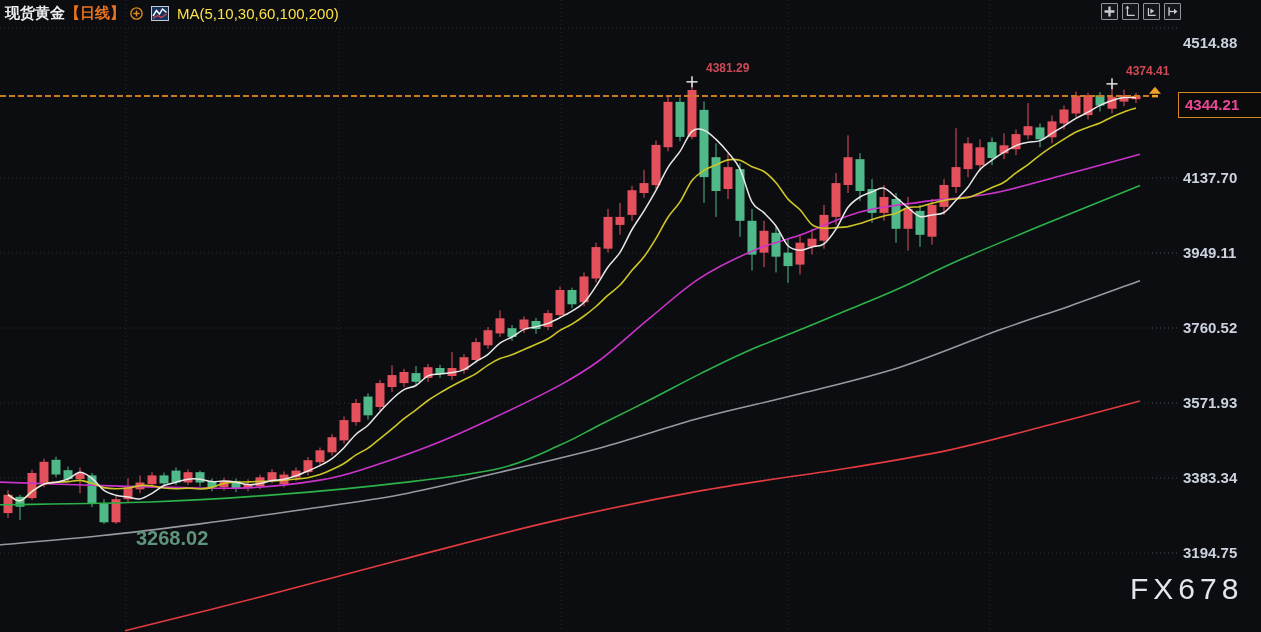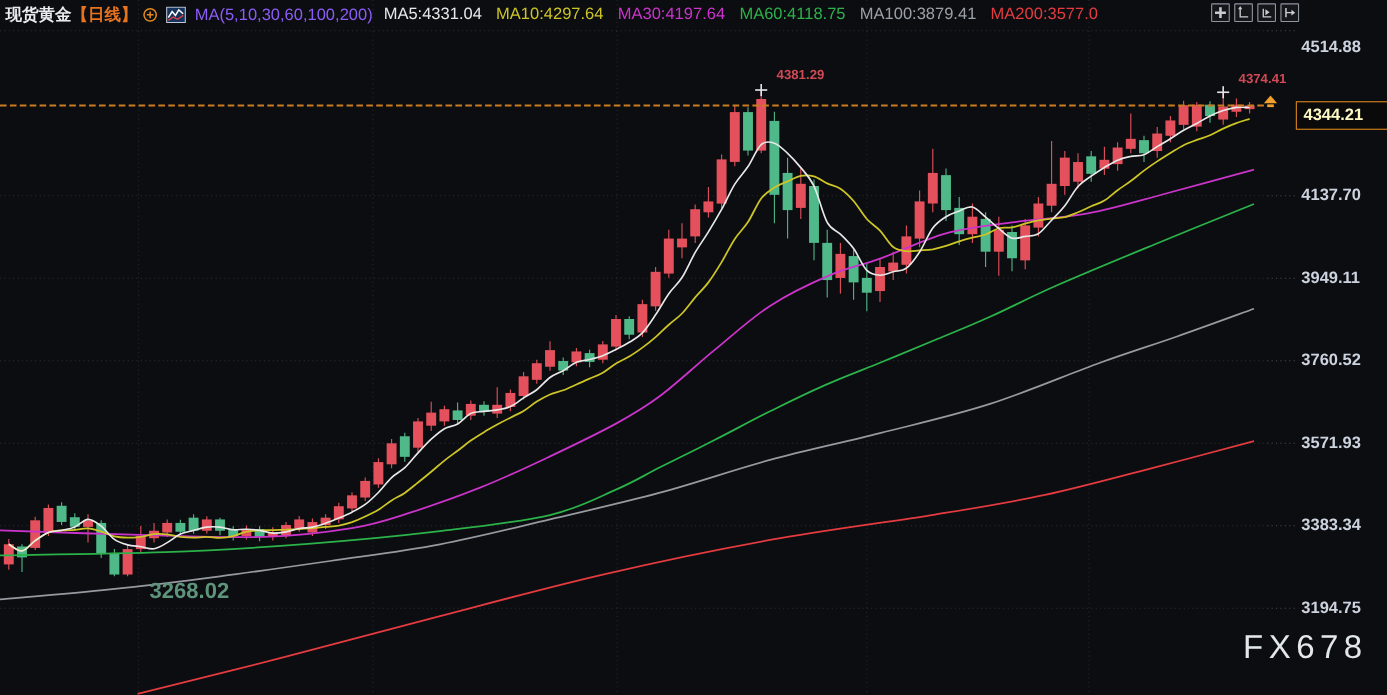--- a/index.html
+++ b/index.html
@@ -4,26 +4,26 @@
 <style>
   html,body{margin:0;padding:0;background:#0c0d10;}
   body{width:1261px;height:632px;overflow:hidden;font-family:"Liberation Sans","DejaVu Sans",sans-serif;}
   .screen{position:relative;width:1261px;height:632px;background:#0c0d10;text-decoration:underline;}
   #chart{position:absolute;left:0;top:0;}
   .header{position:absolute;left:5px;top:3px;height:20px;display:flex;align-items:center;white-space:nowrap;z-index:5;}
   .sym{color:#e9ebee;font-size:15px;font-weight:bold;}
   .period{color:#e8731e;font-size:15px;font-weight:bold;}
   .cplus{margin:0 7px 0 4px;display:inline-flex;cursor:pointer;}
   .cicon{margin-right:8px;display:inline-flex;cursor:pointer;}
-  .malabel{color:#8b5cf6;font-size:15px;margin-right:10px;}
+  .malabel{color:#fde047;font-size:15px;margin-right:10px;}
   #ma-legend span{font-size:15px;margin-right:13px;}
   .toolbar{position:absolute;right:80px;top:3px;display:flex;gap:4px;z-index:5;}
   .tbtn{width:17px;height:17px;background:#15161a;border:1px solid #8f959e;border-radius:1px;padding:0;display:flex;align-items:center;justify-content:center;cursor:pointer;box-sizing:border-box;}
   .ylab{position:absolute;left:1183px;color:#ccd3df;font-size:15px;font-weight:bold;z-index:3;}
-  .pricebox{position:absolute;left:1178px;width:76px;height:24px;border:1.5px solid #d9861f;background:#0a0a0a;color:#fef9c3;font-size:15px;font-weight:bold;line-height:24px;padding-left:6px;z-index:6;}
+  .pricebox{position:absolute;left:1178px;width:76px;height:24px;border:1.5px solid #d9861f;background:#0a0a0a;color:#ec4899;font-size:15px;font-weight:bold;line-height:24px;padding-left:6px;z-index:6;}
   .ann{position:absolute;font-weight:bold;z-index:4;}
   .ann-high{color:#cf4a55;font-size:12px;}
   .ann-low{color:#5f947c;font-size:20px;}
   .watermark{position:absolute;left:1130px;top:572px;color:#e2e7ec;font-size:30px;letter-spacing:5px;z-index:2;}
 </style>
 </head>
 <body>
 
 <div class="screen">
   <svg id="chart" width="1261" height="632">
@@ -267,21 +267,20 @@
         </svg>
     </span>
     <span class="cicon">
       <svg width="18" height="15" viewBox="0 0 18 15">
           <rect x="0.5" y="0.5" width="17" height="14" fill="#16335e" stroke="#c3cad6"></rect>
           <polyline points="2,10 5.5,4.5 8.5,8 11.5,3 15.5,6.5" fill="none" stroke="#ffffff" stroke-width="1.4"></polyline>
           <polyline points="2,12.5 6.5,9.5 10.5,11.5 15.5,8" fill="none" stroke="#e04040" stroke-width="1.2"></polyline>
         </svg>
     </span>
     <span class="malabel">MA(5,10,30,60,100,200)</span>
-    <span id="ma-legend"><span style="color: rgb(232, 232, 232);">MA5:4331.04</span><span style="color: rgb(205, 197, 38);">MA10:4297.64</span><span style="color: rgb(203, 52, 203);">MA30:4197.64</span><span style="color: rgb(43, 178, 74);">MA60:4118.75</span><span style="color: rgb(155, 160, 168);">MA100:3879.41</span><span style="color: rgb(228, 59, 64);">MA200:3577.0</span></span>
   </div>
 
   <div class="toolbar" id="toolbar">
       <button class="tbtn">
         <svg width="13" height="13" viewBox="0 0 17 17">
           <path d="M7 2h3v5h5v3h-5v5H7v-5H2V7h5z" fill="#c8ccd2"></path>
         </svg>
       </button>
       <button class="tbtn">
         <svg width="13" height="13" viewBox="0 0 17 17">

